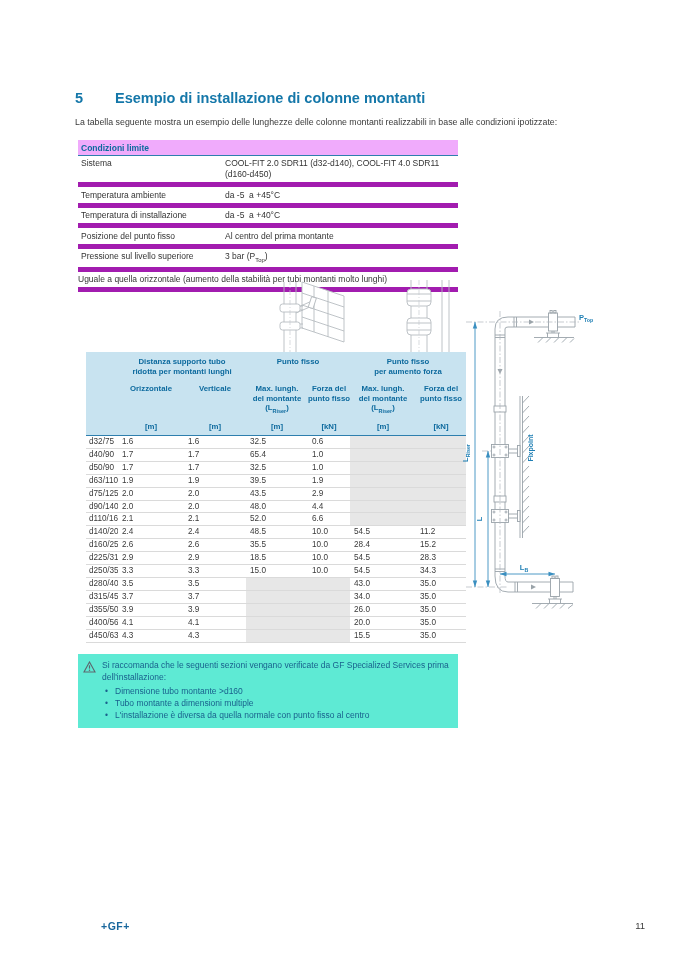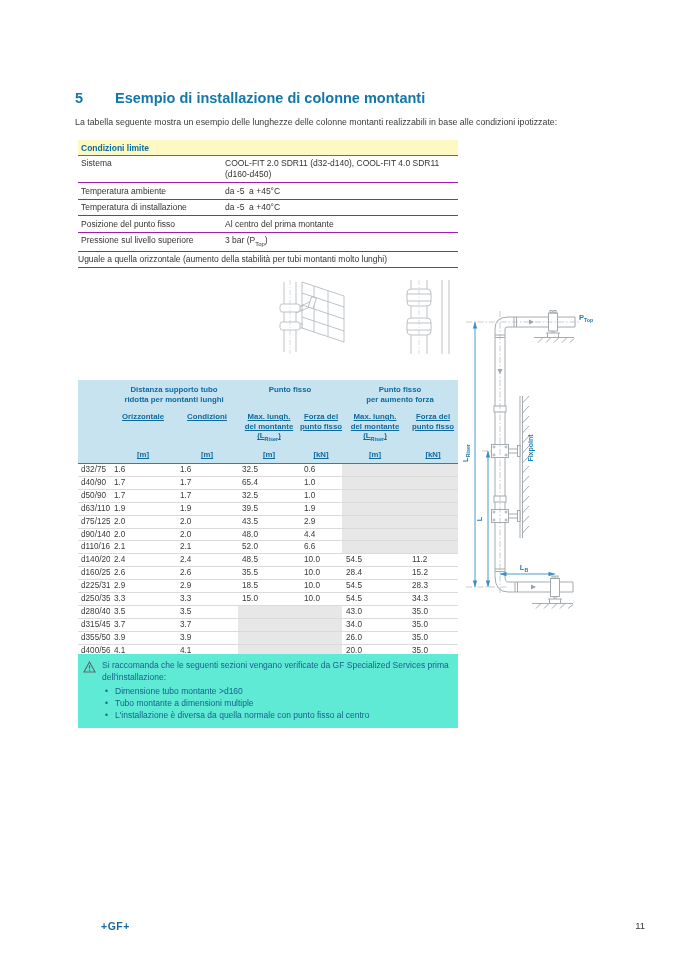--- a/index.html
+++ b/index.html
@@ -5,32 +5,32 @@
   html,body{margin:0;padding:0;background:#fff;}
   .page{position:relative;width:678px;height:959px;background:#ffffff;overflow:hidden;
         font-family:"Liberation Sans",sans-serif;color:#333;}
   
   .heading{position:absolute;left:75px;top:91px;display:flex;color:#1477a9;
            font-weight:bold;font-size:14.5px;line-height:1.1;}
   .heading .num{width:40px;}
   .intro{position:absolute;left:75px;top:117px;width:560px;font-size:8.8px;color:#3a3a3a;}
   
   .cond{position:absolute;left:78px;top:140px;width:380px;font-size:8.5px;}
-  .cond-head{background:#fef9c3;color:#0d6a9e;font-weight:bold;padding:2.5px 0 2.5px 3px;
+  .cond-head{background:#f0abfc;color:#0d6a9e;font-weight:bold;padding:2.5px 0 2.5px 3px;
              border-bottom:1.5px solid #2e7fae;}
-  .cond-row{display:flex;border-bottom:1px solid #a21caf;padding:2.2px 0;}
+  .cond-row{display:flex;border-bottom:5px solid #a21caf;padding:2.2px 0;}
   .cond-label{width:144px;padding-left:3px;flex-shrink:0;}
   .cond-value{flex:1;padding-right:4px;line-height:1.3;}
   sub{font-size:70%;}
   
-  .mt{position:absolute;left:78px;top:352px;width:380px;border-collapse:collapse;table-layout:fixed;margin-top:28px;}
+  .mt{position:absolute;left:86px;top:352px;width:380px;border-collapse:collapse;table-layout:fixed;}
   .mt th{background:#c8e3f0;color:#0d6a9e;font-weight:bold;font-size:7.8px;
          text-align:center;vertical-align:top;padding:0;line-height:1.25;}
   .mt thead tr.grp th{height:25px;padding-top:5px;}
-  .mt thead tr.cols th{height:53px;border-bottom:1.5px solid #2e7fae;text-decoration:underline;}
+  .mt thead tr.cols th{height:53px;border-bottom:1.5px solid #2e7fae;}
   .colhead{display:flex;flex-direction:column;justify-content:space-between;height:48px;padding-top:2px;}
   .mt td{font-size:8.2px;color:#3a3a3a;height:11.9px;line-height:11.9px;
          border-bottom:1px solid #dadada;padding:0 0 0 4px;white-space:nowrap;overflow:hidden;}
   .mt td:first-child{padding-left:3px;}
   .mt td.empty{background:#e7e7e7;}
   
   .note{position:absolute;left:78px;top:654px;width:380px;box-sizing:border-box;
         background:#5eead4;color:#19618d;font-size:8.5px;padding:6px 8px 7px 5px;line-height:1.4;}
   .note-head{display:flex;}
   .note-icon{width:19px;flex-shrink:0;padding-top:1px;}
@@ -144,21 +144,21 @@
       <tr class="cols">
         <th></th>
         <th>
           <div class="colhead">
               <div>Orizzontale</div>
               <div>[m]</div>
             </div>
         </th>
         <th>
           <div class="colhead">
-              <div>Condizioni</div>
+              <div>Verticale</div>
               <div>[m]</div>
             </div>
         </th>
         <th>
           <div class="colhead">
               <div>
                 <div>Max. lungh.</div>
                 <div>del montante</div>
                 <div><span>(L</span><sub>Riser</sub><span>)</span></div>
               </div>

